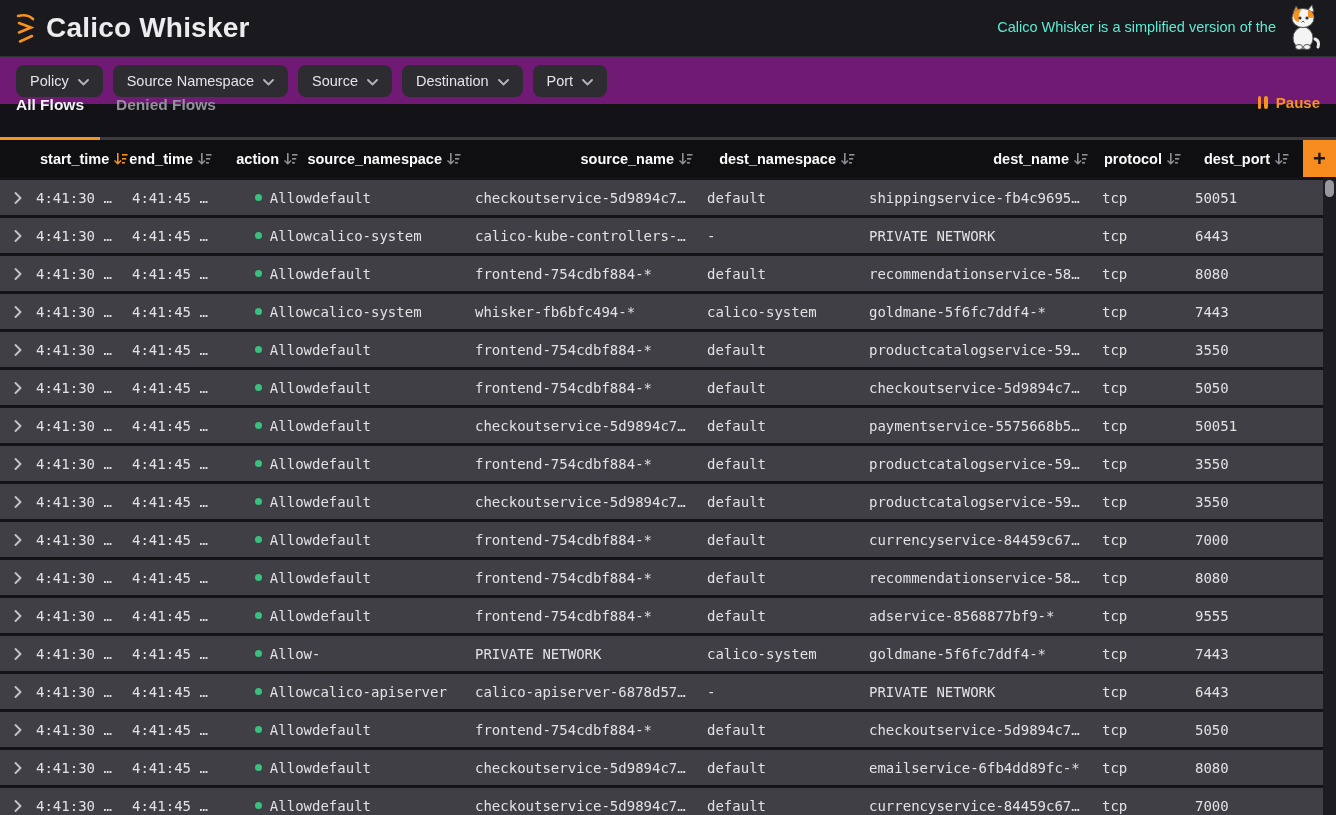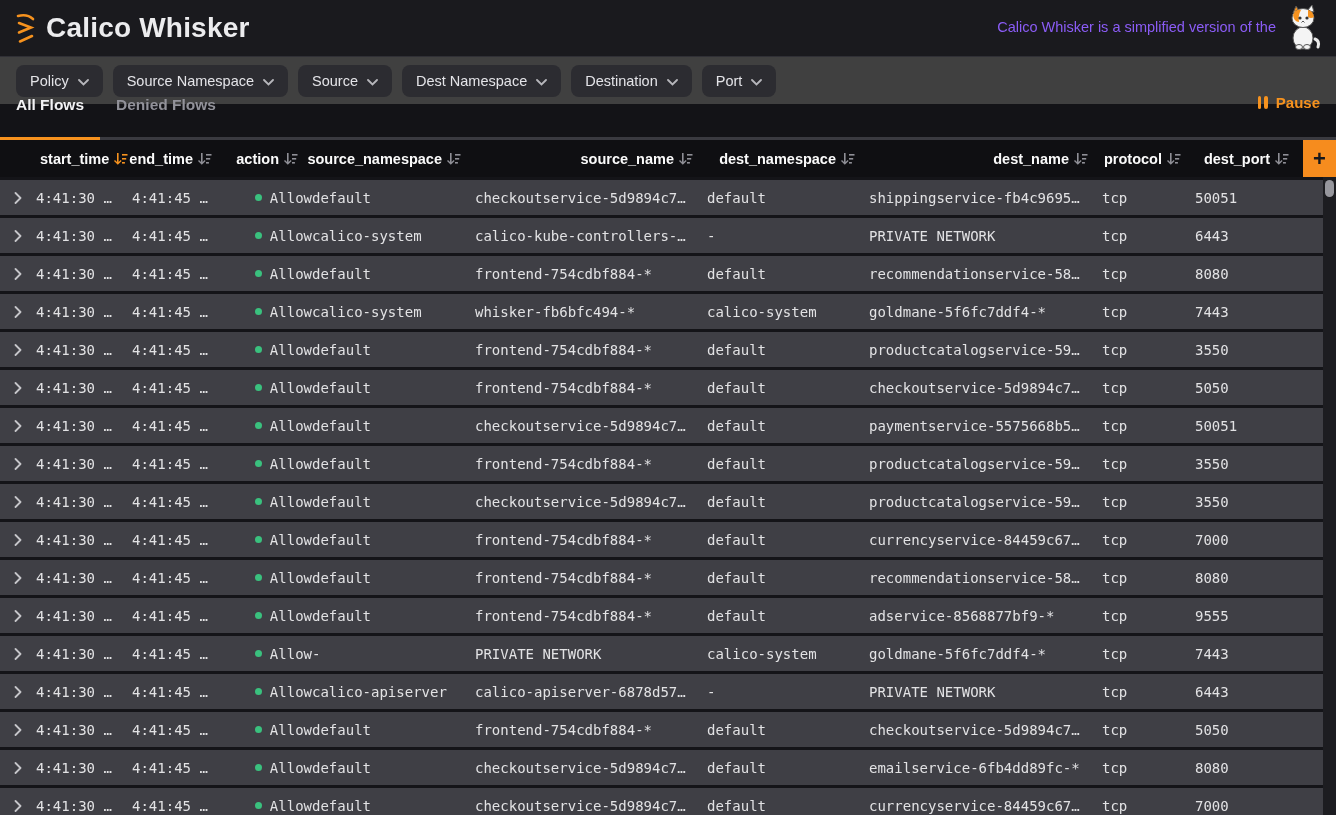--- a/index.html
+++ b/index.html
@@ -12,26 +12,26 @@
   }
   
   .topbar {
     height:57px; background:#1a1a1e; border-bottom:1px solid #303036;
     display:flex; align-items:center; padding:0 14px;
   }
   .brand { display:flex; align-items:center; gap:6px; }
   .brand-title { font-size:28px; font-weight:bold; color:#ececee; letter-spacing:.2px; }
   .topbar-right { margin-left:auto; display:flex; align-items:center; gap:10px; }
   .tagline { text-align:right; line-height:1.45; font-size:14.5px; }
-  .tagline .l1 { color:#8b5cf6;text-align:center; }
+  .tagline .l1 { color:#5eead4;text-align:center; }
   .tagline .l2 a, .tagline .l2 { color:#f6921e; font-weight:bold; text-decoration:none; }
   
   .filterbar {
     height:47px; display:flex; align-items:center; gap:10px; padding:0 16px;
-    background:#404040;
+    background:#701a75;
   }
   .pill {
     background:#2c2c31; border:none; color:#e4e4e8; font-size:14.5px;
     font-family:"Liberation Sans", sans-serif;
     height:32px; padding:0 14px; border-radius:8px;
     display:flex; align-items:center; gap:9px; cursor:pointer;
   }
   .pill svg { opacity:.85; }
   .pause-btn {
     margin-left:auto; display:flex; align-items:center; gap:8px;
@@ -145,26 +145,20 @@
         </svg></span>
   </button>
   <button class="pill">
     <span>Source Namespace</span>
     <span><svg width="11" height="7" viewBox="0 0 11 7" fill="none" stroke="#cfcfd4" stroke-width="1.8" stroke-linecap="round">
           <path d="M1 1 L5.5 5.5 L10 1"></path>
         </svg></span>
   </button>
   <button class="pill">
     <span>Source</span>
-    <span><svg width="11" height="7" viewBox="0 0 11 7" fill="none" stroke="#cfcfd4" stroke-width="1.8" stroke-linecap="round">
-          <path d="M1 1 L5.5 5.5 L10 1"></path>
-        </svg></span>
-  </button>
-  <button class="pill">
-    <span>Dest Namespace</span>
     <span><svg width="11" height="7" viewBox="0 0 11 7" fill="none" stroke="#cfcfd4" stroke-width="1.8" stroke-linecap="round">
           <path d="M1 1 L5.5 5.5 L10 1"></path>
         </svg></span>
   </button>
   <button class="pill">
     <span>Destination</span>
     <span><svg width="11" height="7" viewBox="0 0 11 7" fill="none" stroke="#cfcfd4" stroke-width="1.8" stroke-linecap="round">
           <path d="M1 1 L5.5 5.5 L10 1"></path>
         </svg></span>
   </button>

